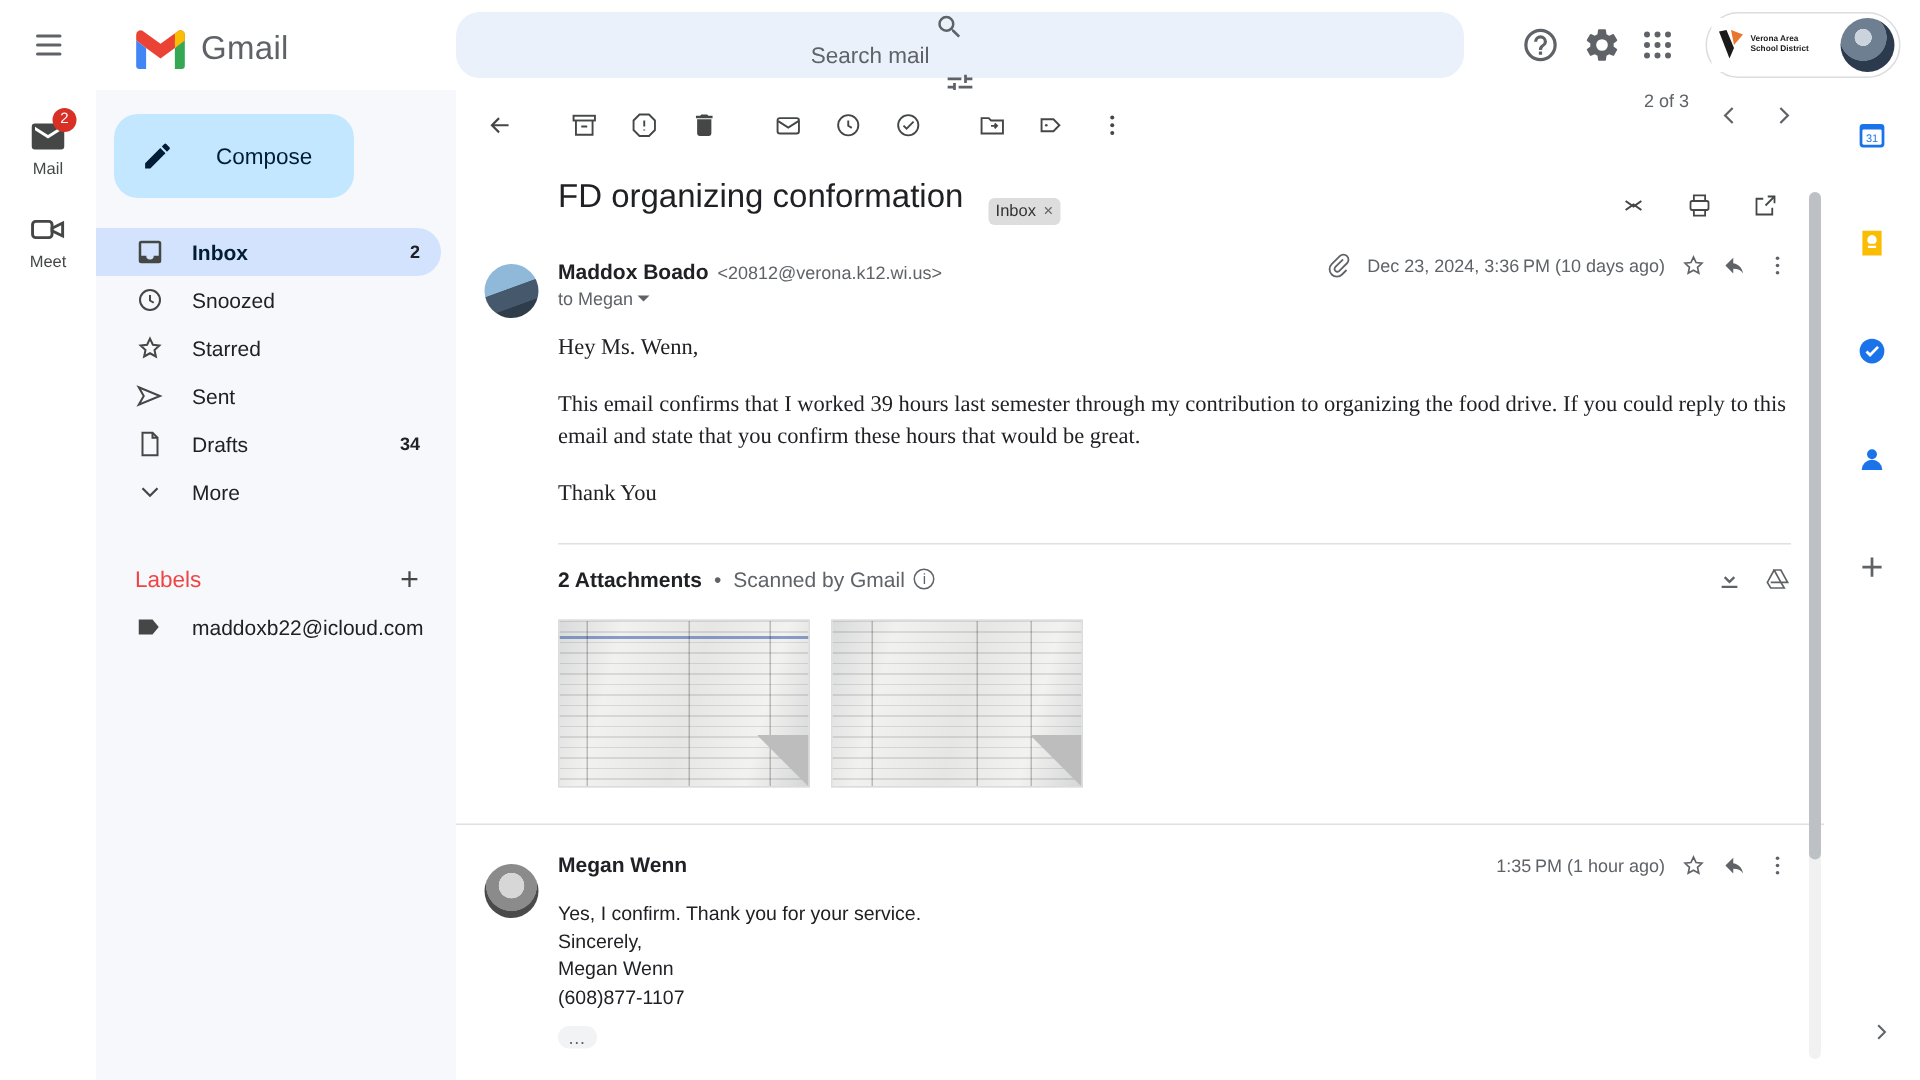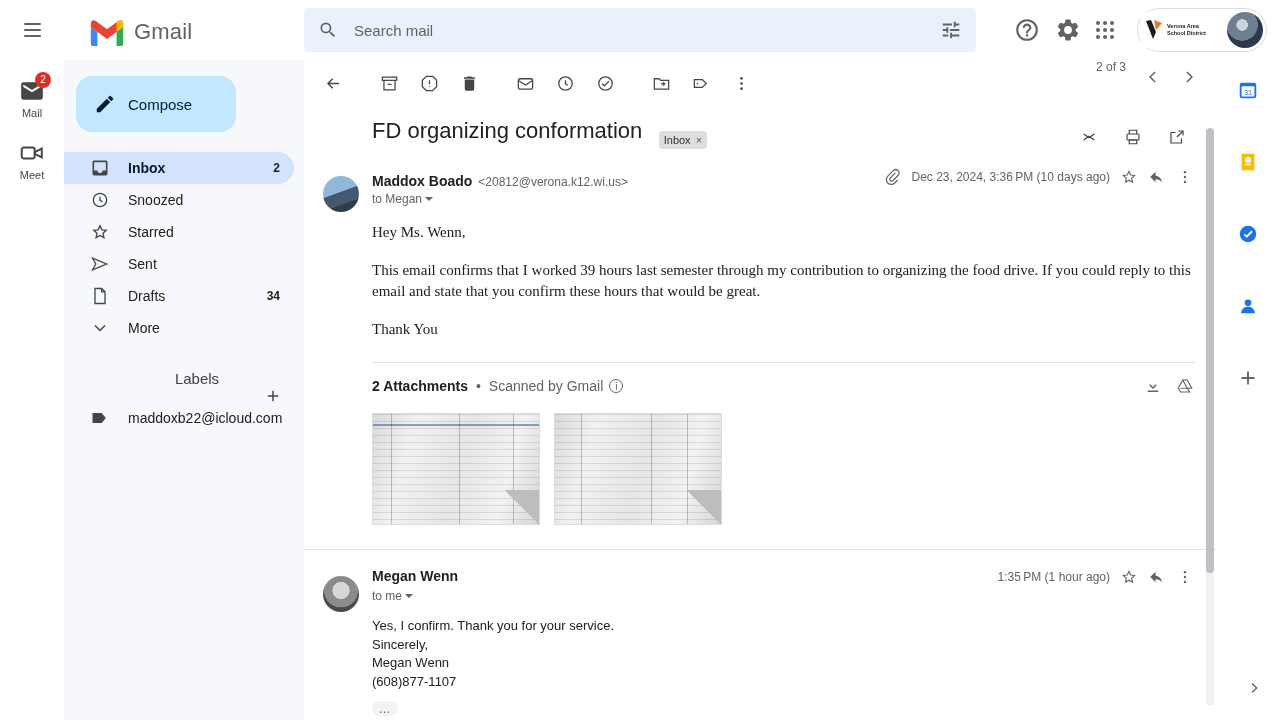--- a/index.html
+++ b/index.html
@@ -17,21 +17,21 @@
   .topbar { position:absolute; top:0; left:0; width:1280px; height:60px; background:#fff; }
   .hamburger { position:absolute; left:18px; top:16px; width:28px; height:28px; border-radius:50%;
     display:flex; flex-direction:column; justify-content:center; align-items:center; gap:4px; cursor:pointer; }
   .hamburger span { display:block; width:17px; height:2px; background:#5f6368; border-radius:1px; }
 
   .gmail-logo { position:absolute; left:88px; top:18px; display:flex; align-items:center; gap:8px; }
   .m-glyph { width:38px; height:28px; position:relative; }
   .gmail-word { font-size:22px; color:#5f6368; letter-spacing:.2px; }
 
   .searchbar { position:absolute; left:304px; top:8px; width:672px; height:44px; background:#eaf1fb;
-    border-radius:4px; display:flex; align-items:center; padding:0 14px; }
+    border-radius:16px; display:flex; align-items:center; padding:0 14px;flex-direction:column; }
   .search-icon { width:20px; height:20px; margin-right:14px; color:#5f6368; flex:0 0 auto; }
   .search-input { flex:1 1 auto; border:none; outline:none; background:transparent; font-size:15px;
     color:#202124; font-family:"Liberation Sans", sans-serif; }
   .search-input::placeholder { color:#5f6368; }
   .tune-icon { width:22px; height:22px; color:#5f6368; }
 
   .topicon { position:absolute; top:17px; width:26px; height:26px; color:#5f6368; cursor:pointer; }
   .help-icon { left:1014px; }
   .settings-icon { left:1055px; }
   .apps-icon { left:1096px; display:grid; grid-template-columns:repeat(3,4px); grid-template-rows:repeat(3,4px);
@@ -53,35 +53,35 @@
   .rail-item { width:64px; height:56px; display:flex; flex-direction:column; align-items:center;
     justify-content:center; gap:3px; cursor:pointer; position:relative; }
   .rail-item .ri-icon { width:26px; height:26px; color:#444746; position:relative; }
   .rail-item .ri-label { font-size:11px; color:#444746; }
   .rail-badge { position:absolute; top:2px; left:35px; background:#d93025; color:#fff; font-size:10px;
     line-height:15px; min-width:16px; height:16px; border-radius:8px; text-align:center; padding:0 3px; }
 
   .sidebar { position:absolute; left:64px; top:60px; width:240px; height:660px; background:#f6f8fc;
     padding-top:8px; }
   .compose-btn { margin:8px 0 0 12px; width:160px; height:56px; border-radius:16px; background:#c2e7ff;
-    border:none; display:flex; align-items:center; gap:12px; padding-left:18px; cursor:pointer;
+    border:none; display:flex; align-items:center; gap:28px; padding-left:18px; cursor:pointer;
     font-size:15px; color:#001d35; font-family:"Liberation Sans", sans-serif; }
   .pencil { width:22px; height:22px; color:#001d35; }
 
   .nav-list { margin-top:20px; }
   .nav-item { height:32px; border-radius:0 16px 16px 0; display:flex; align-items:center; gap:18px;
     padding-left:26px; margin-right:10px; font-size:14px; color:#202124; cursor:pointer; }
   .nav-item.active { background:#d3e3fd; font-weight:bold; color:#001d35; }
   .nav-icon { width:20px; height:20px; color:#444746; flex:0 0 auto; }
   .nav-label { flex:1 1 auto; }
   .nav-count { font-size:12px; color:#202124; padding-right:14px; font-weight:bold; }
   .nav-count.light { font-weight:bold; }
 
   .labels-head { margin-top:26px; height:32px; display:flex; align-items:center; padding-left:26px;
-    font-size:15px; color:#404040;flex-direction:column; }
+    font-size:15px; color:#ef4444; }
   .labels-head .plus { margin-left:auto; margin-right:22px; width:18px; height:18px; color:#444746; cursor:pointer; }
 
   
   .content { position:absolute; left:304px; top:60px; width:912px; height:660px; background:#fff;
     border-radius:16px 0 0 0; }
   .toolbar { height:46px; display:flex; align-items:center; padding-left:12px; gap:6px; position:relative; }
   .tb-btn { width:34px; height:34px; border-radius:50%; display:flex; align-items:center; justify-content:center;
     color:#444746; cursor:pointer; }
   .tb-btn svg { width:19px; height:19px; }
   .tb-sep { width:10px; }
@@ -564,24 +564,20 @@
           </span>
           <span class="mini-icon">
             <svg viewBox="0 0 24 24" fill="currentColor">
               <circle cx="12" cy="5.5" r="1.6"></circle>
                 <circle cx="12" cy="12" r="1.6"></circle>
                 <circle cx="12" cy="18.5" r="1.6"></circle>
             </svg>
           </span>
         </div>
       </div>
-      <div class="to-line">
-        <span>to me</span>
-        <span class="caret"></span>
-      </div>
       <div class="reply-body">
         <div>Yes, I confirm. Thank you for your service.</div>
         <div>Sincerely,</div>
         <div>Megan Wenn</div>
         <div>(608)877-1107</div>
       </div>
       <div class="ellipsis-box">…</div>
     </div>
 
     <div class="vscroll">

